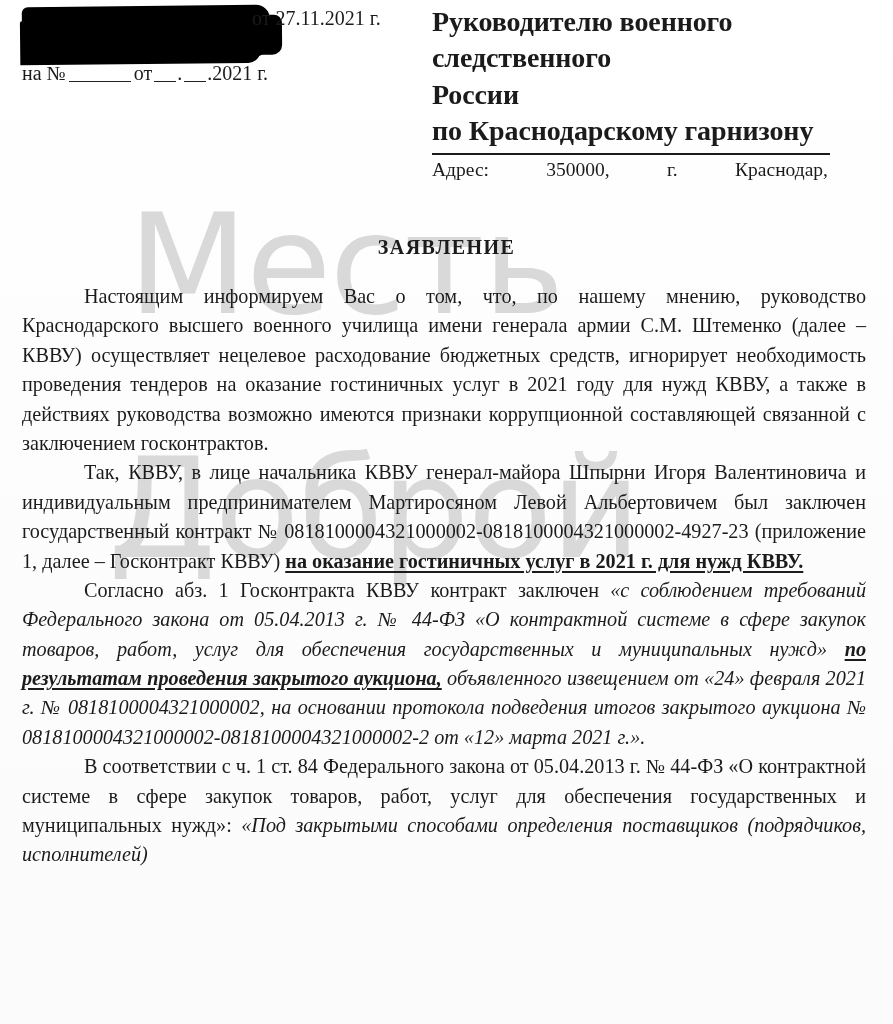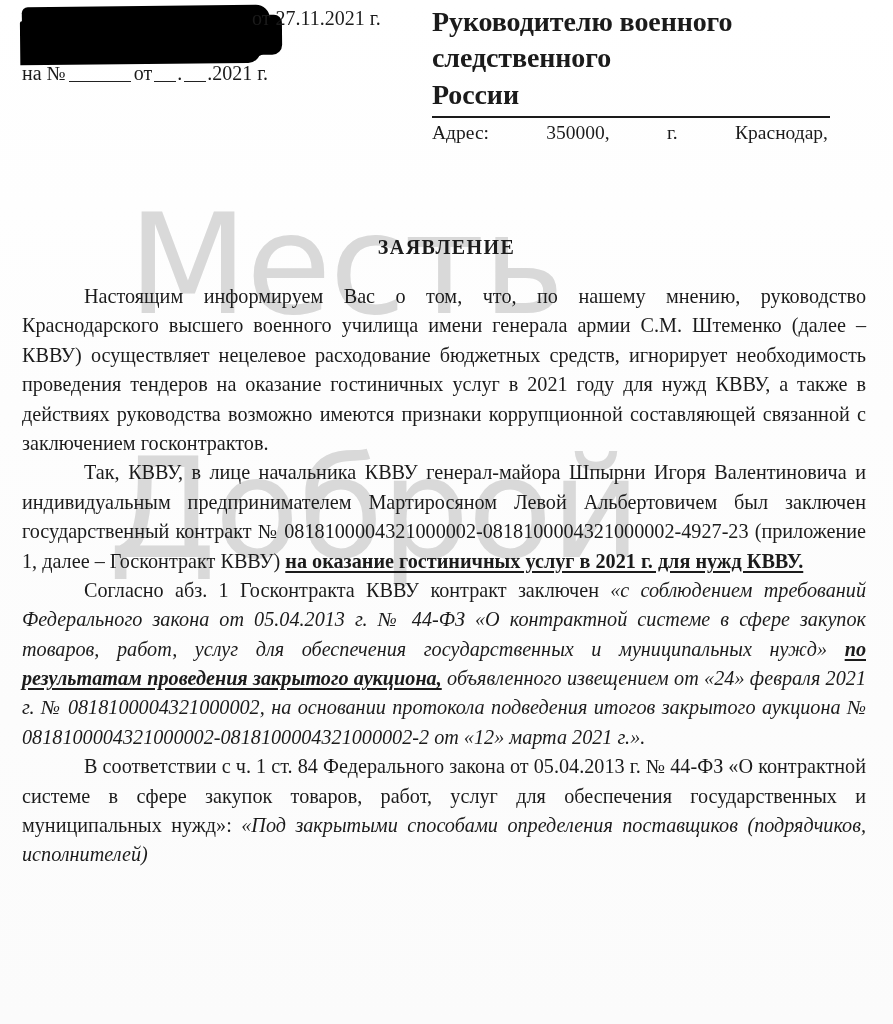--- a/index.html
+++ b/index.html
@@ -206,20 +206,21 @@
       </div>
 
       <div class="hdr-date">от 27.11.2021 г.</div>
 
       <div class="hdr-ref"><span>на №</span><span class="blank-long"></span><span>от</span><span class="blank-short"></span>.<span class="blank-short"></span><span>.2021 г.</span></div>
 
       <div class="addressee">
         <div class="to-line">Руководителю военного</div>
         <div class="to-line">следственного</div>
         <div class="to-line">России</div>
+        <div class="to-line">по Краснодарскому гарнизону</div>
         <div class="addr-rule"></div>
         <div class="addr-line spread">
           <span>Адрес:</span>
           <span>350000,</span>
           <span>г.</span>
           <span>Краснодар,</span>
         </div>
       </div>
     </div>
 

